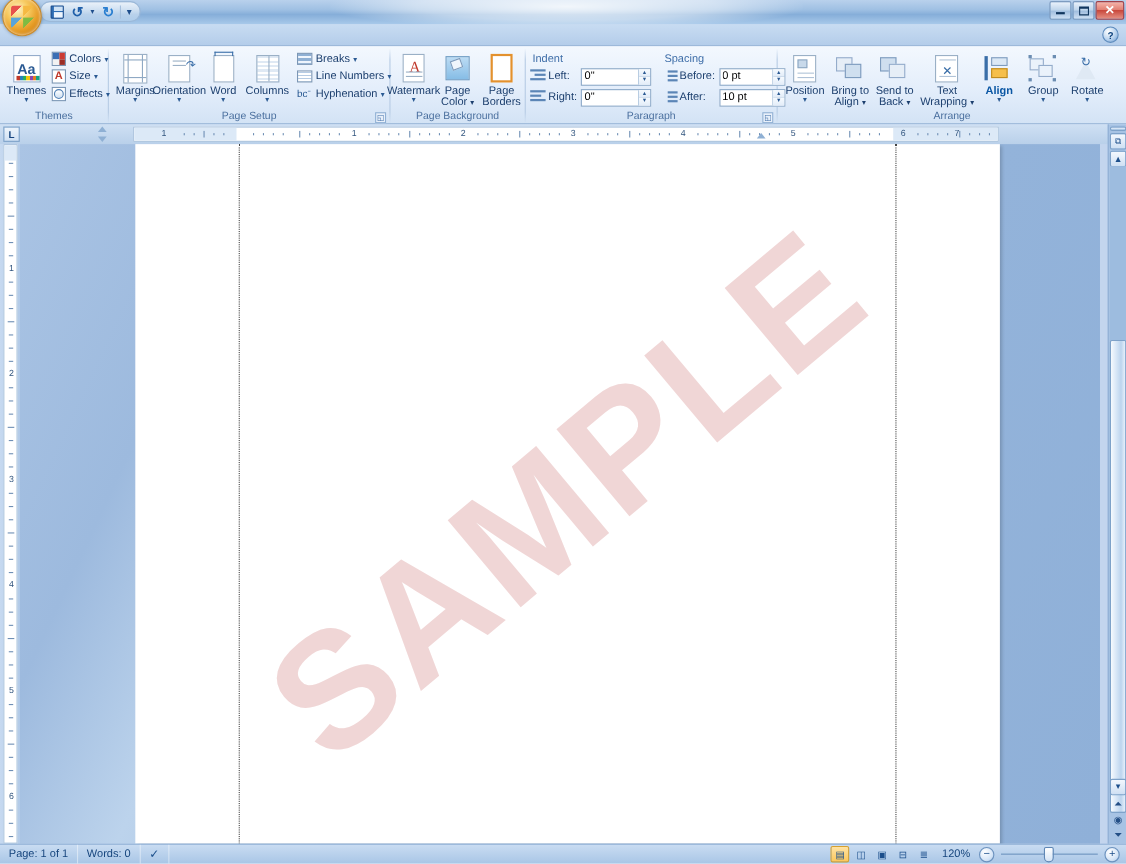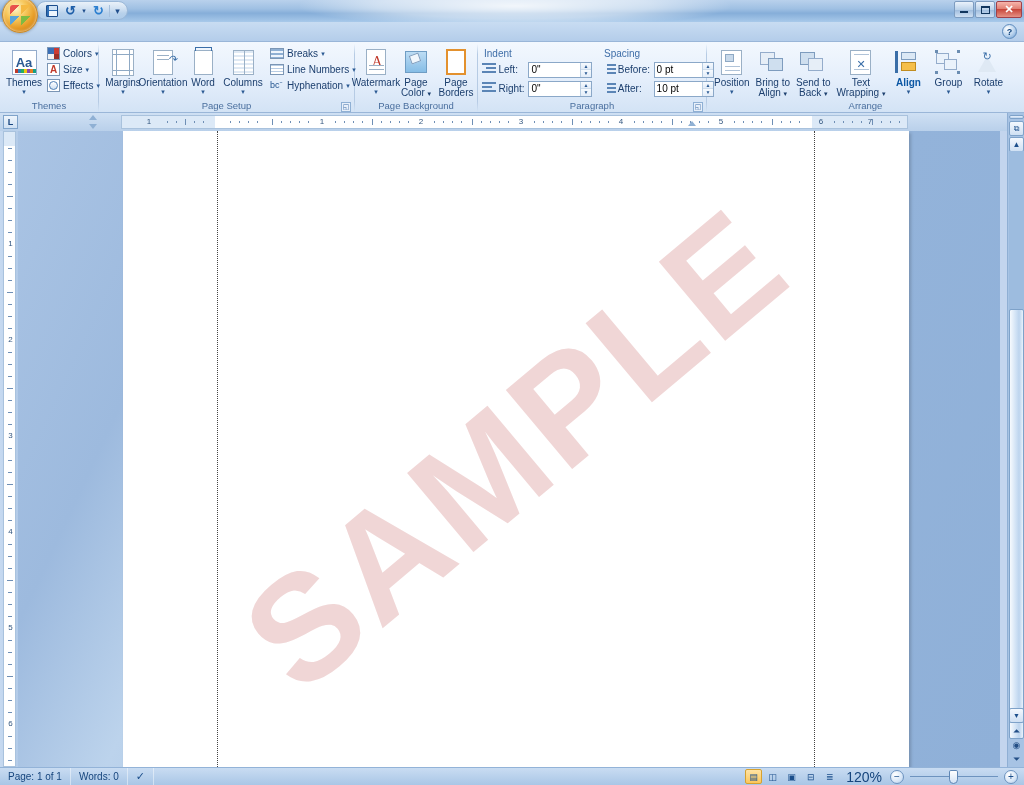--- a/index.html
+++ b/index.html
@@ -256,21 +256,21 @@
     display:flex; align-items:center; font-size:10px; color:#16457d;
   }
   .sb-item { padding:0 8px; height:18px; display:flex; align-items:center; border-right:1px solid rgba(255,255,255,.45); }
   .sb-proof { width:26px; justify-content:center; }
   .sb-right { margin-left:auto; display:flex; align-items:center; gap:2px; padding-right:6px; }
   .viewbtn {
     width:17px; height:15px; border:1px solid transparent; display:flex; align-items:center; justify-content:center;
     font-size:9px; color:#1b4e8b;
   }
   .viewbtn.active { background:linear-gradient(to bottom,#ffe3a4,#fcc75b); border:1px solid #d6a12f; border-radius:2px; }
-  .zoomlabel { font-size:14px; color:#16457d; padding:0 6px; }
+  .zoomlabel { font-size:10px; color:#16457d; padding:0 6px; }
   .zoomslider { position:relative; width:96px; height:16px; display:flex; align-items:center; }
   .zs-line { position:absolute; left:4px; right:4px; height:1px; background:#6d93bf; }
   .zs-mid { position:absolute; left:48px; width:1px; height:7px; background:#6d93bf; }
   .zs-thumb {
     position:absolute; left:43px; width:9px; height:14px; border:1px solid #5f87b5; border-radius:2px 2px 5px 5px;
     background:linear-gradient(to bottom,#ffffff,#d3e3f5);
   }
   .zbtn {
     width:14px; height:14px; border-radius:50%; border:1px solid #6d93bf;
     background:radial-gradient(circle at 35% 30%,#ffffff,#d7e6f7 60%,#a9c6e6 100%);

